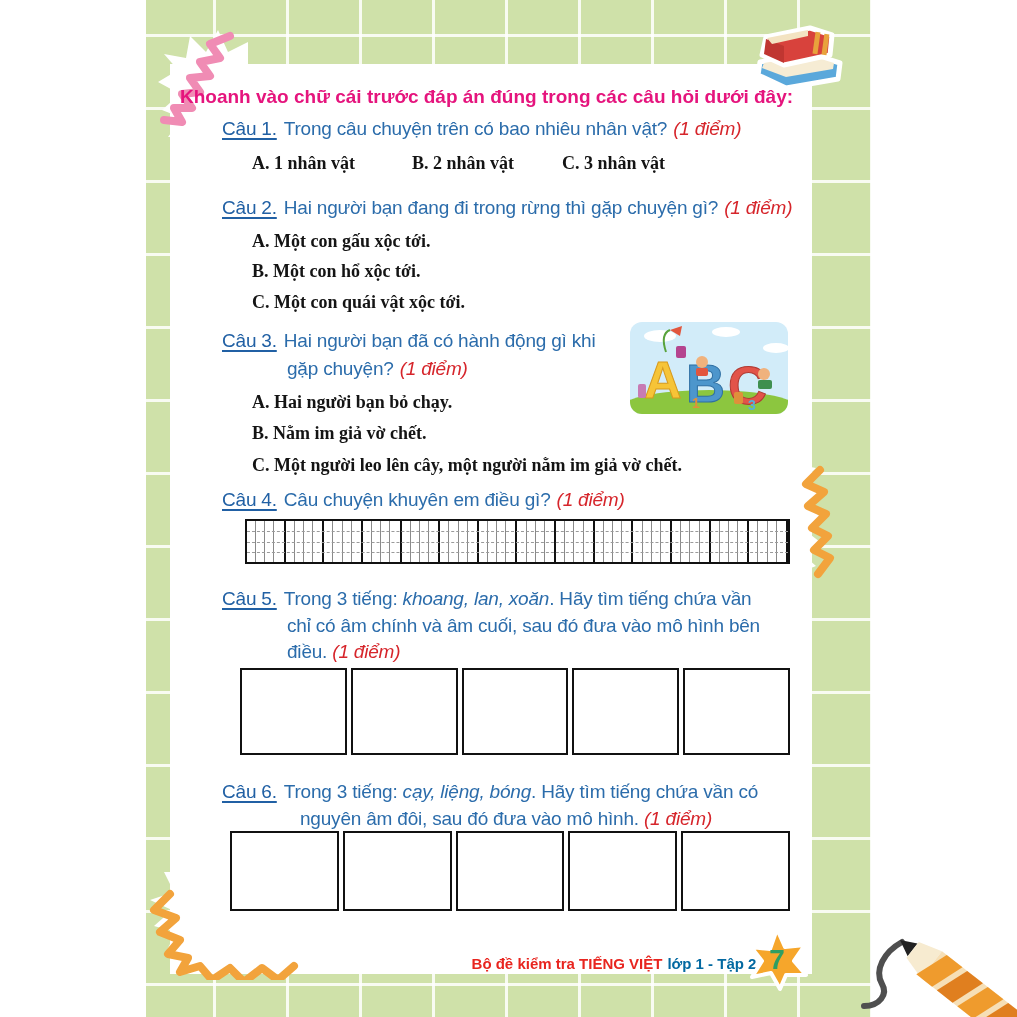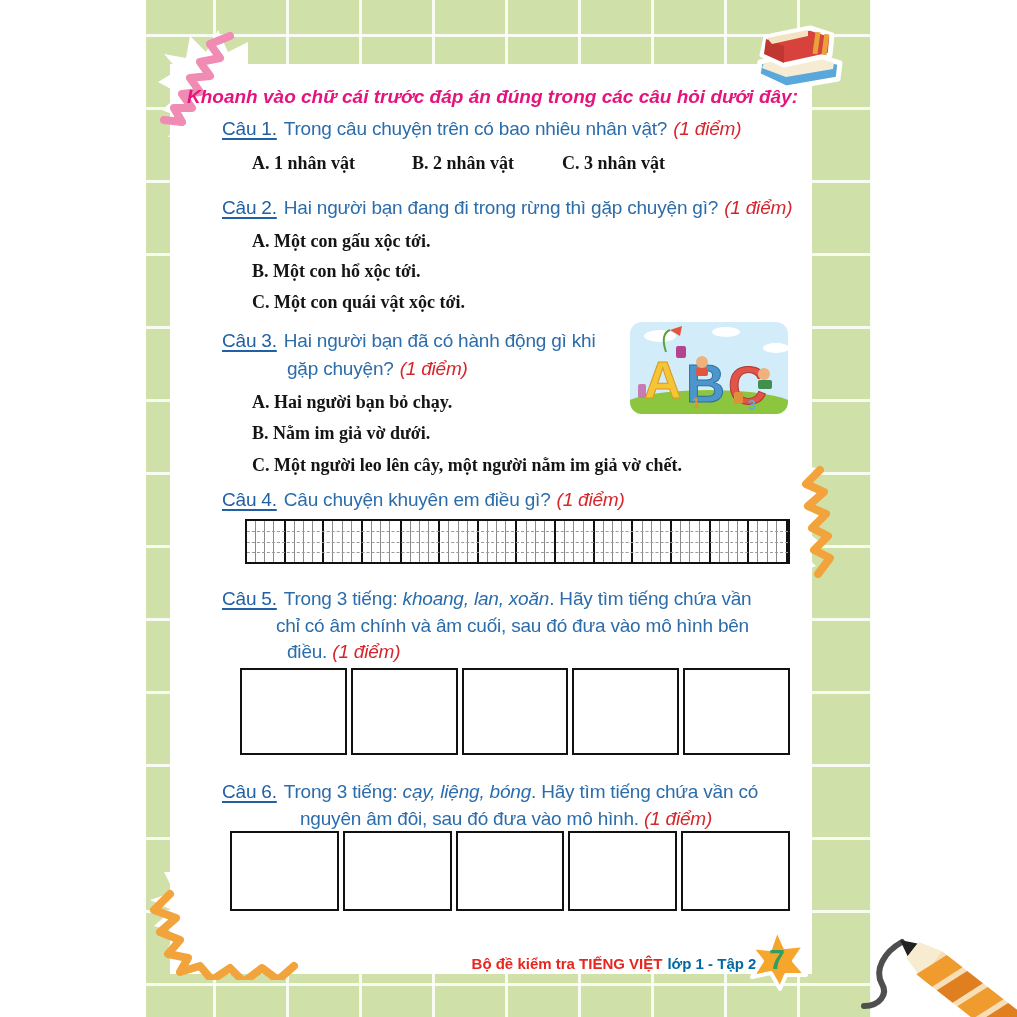--- a/index.html
+++ b/index.html
@@ -15,22 +15,22 @@
     background-image:
       linear-gradient(to right, rgba(255,255,255,.85) 0 3px, transparent 3px),
       linear-gradient(to bottom, rgba(255,255,255,.85) 0 3px, transparent 3px);
     background-size:73px 73px;background-position:67px 34px;
   }
   .paper{
     left:170px;top:64px;width:642px;height:910px;background:#ffffff;
   }
   
   .instruction{
-    left:180px;top:86px;width:625px;text-align:center;
-    color:#e5147d;font-size:19px;font-weight:bold;font-style:italic;
+    left:180px;top:86px;width:625px;text-align:left;
+    color:#e5147d;font-size:19px;font-weight:bold;
   }
   .q-line{font-size:19px;font-weight:normal;color:#2b6cab;letter-spacing:-0.2px;white-space:nowrap;}
   .q-label{color:#2160a4;text-decoration:underline;text-decoration-thickness:2px;text-underline-offset:3px;margin-right:7px;}
   .pts{color:#d6252b;font-style:italic;margin-left:6px;}
   .q-italic{font-style:italic;}
   .opt{font-family:"Liberation Serif", serif;font-size:18px;font-weight:bold;color:#141414;white-space:nowrap;}
   
   .write-grid{
     left:245px;top:519px;width:545px;height:45px;border:2.5px solid #111;
     display:flex;box-sizing:border-box;background:#fff;
@@ -114,21 +114,21 @@
 <div class="abs opt" style="left:252px;top:261px;">B. Một con hổ xộc tới.</div>
 <div class="abs opt" style="left:252px;top:292px;">C. Một con quái vật xộc tới.</div>
 
 <div class="abs q-line" style="left:222px;top:330px;">
   <span class="q-label">Câu 3.</span><span>Hai người bạn đã có hành động gì khi</span>
 </div>
 <div class="abs q-line" style="left:287px;top:358px;">
   <span>gặp chuyện?</span><span class="pts">(1 điểm)</span>
 </div>
 <div class="abs opt" style="left:252px;top:392px;">A. Hai người bạn bỏ chạy.</div>
-<div class="abs opt" style="left:252px;top:423px;">B. Nằm im giả vờ dưới.</div>
+<div class="abs opt" style="left:252px;top:423px;">B. Nằm im giả vờ chết.</div>
 <div class="abs opt" style="left:252px;top:455px;">C. Một người leo lên cây, một người nằm im giả vờ chết.</div>
 
 <div class="abs" style="left:630px;top:322px;width:158px;height:92px;">
   <svg width="158" height="92" viewBox="0 0 158 92">
     <defs>
         <clipPath id="abcClip">
           <rect x="0" y="0" width="158" height="92" rx="12"></rect>
         </clipPath>
       </defs>
     <rect x="0" y="0" width="158" height="92" rx="12" fill="#d2ecf9"></rect>
@@ -244,21 +244,21 @@
       <div class="wg-cell"></div>
     </div>
     <div class="wg-hline" style="top:25%;"></div>
   <div class="wg-hline" style="top:50%;"></div>
   <div class="wg-hline" style="top:75%;"></div>
 </div>
 
 <div class="abs q-line" style="left:222px;top:588px;">
   <span class="q-label">Câu 5.</span><span>Trong 3 tiếng: </span><span class="q-italic">khoang, lan, xoăn</span><span>. Hãy tìm tiếng chứa vần</span>
 </div>
-<div class="abs q-line" style="left:276px;top:615px;">chỉ có âm chính và âm cuối, sau đó đưa vào mô hình bên</div>
+<div class="abs q-line" style="left:287px;top:615px;">chỉ có âm chính và âm cuối, sau đó đưa vào mô hình bên</div>
 <div class="abs q-line" style="left:287px;top:641px;">
   <span>điều. </span><span class="pts" style="margin-left:0;">(1 điểm)</span>
 </div>
 <div class="abs model-row row1">
     <div class="model-cell"></div>
     <div class="model-cell"></div>
     <div class="model-cell"></div>
     <div class="model-cell"></div>
     <div class="model-cell"></div>
   </div>

